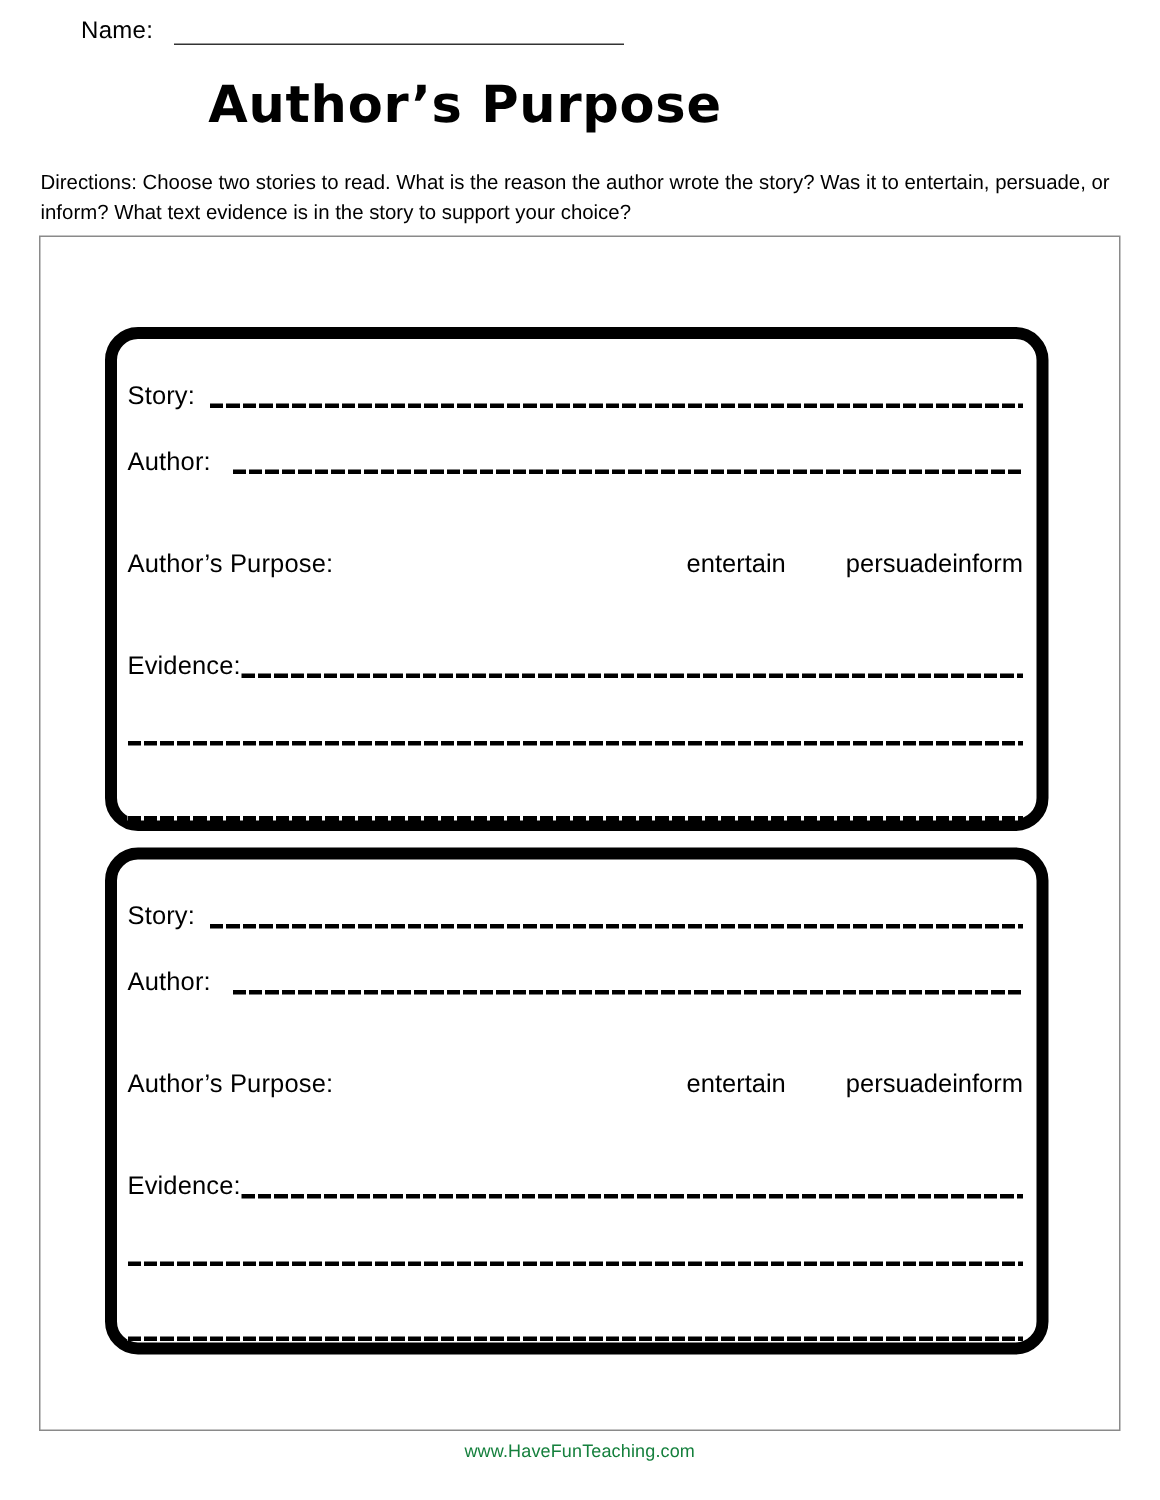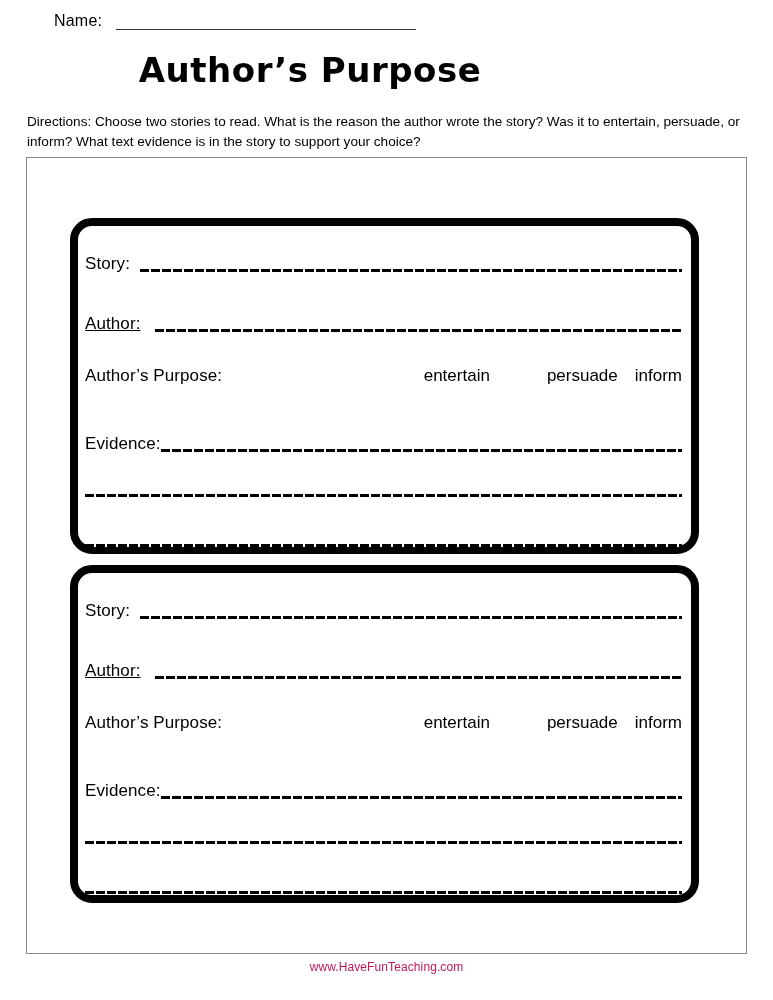--- a/index.html
+++ b/index.html
@@ -122,50 +122,49 @@
   }
   .write-line.full {
     position: absolute;
     left: 7px;
     right: 9px;
     height: 3px;
   }
 
   
   .row-story    { top: 28px; }
-  .row-author   { top: 88px; text-decoration: underline; }
+  .row-author   { top: 72px; }
   .row-purpose  { top: 140px; justify-content: space-between; }
   .row-evidence { top: 208px; justify-content: space-between; }
   .line-2 { top: 268px; }
   .line-3 { top: 318px; }
 
   .gap-story   { margin-left: 10px; }
   .gap-author  { margin-left: 14px; }
   .gap-evidence{ margin-left: 0px; }
 
   
   .purpose-options {
     display: flex;
     font-size: 17px;
-    gap: 17px;
   }
   .purpose-opt { white-space: nowrap; }
   .purpose-opt.entertain { margin-left: 48px; }
   .purpose-opt.persuade  { margin-left: 40px; }
   .purpose-opt.inform    { }
 
   
   .footer {
     position: absolute;
     left: 0;
     top: 960px;
     width: 773px;
     text-align: center;
     font-size: 12px;
-    color: #be185d;
+    color: #15803d;
     letter-spacing: 0.1px;
   }
 </style>
 </head>
 <body>
 
 <div class="name-row">
   <span class="name-label">Name:</span>
   <span class="name-line" title=""></span>
 </div>

